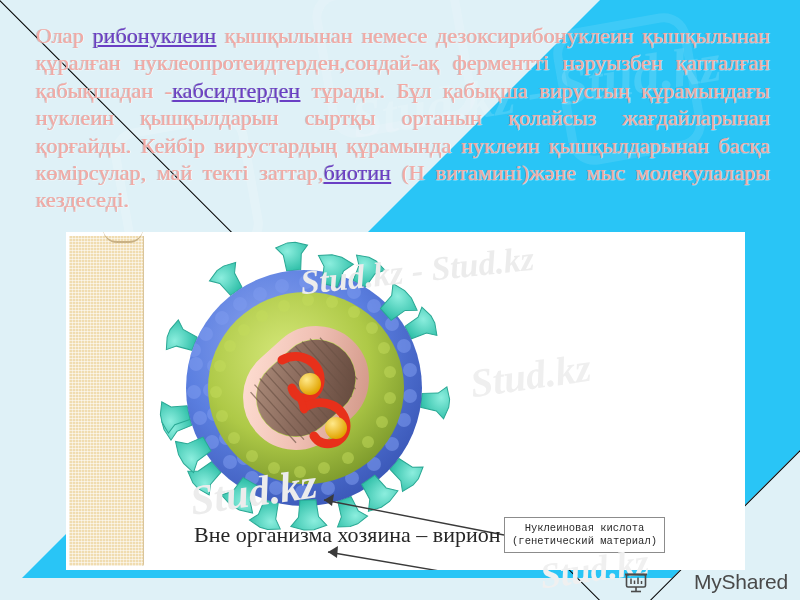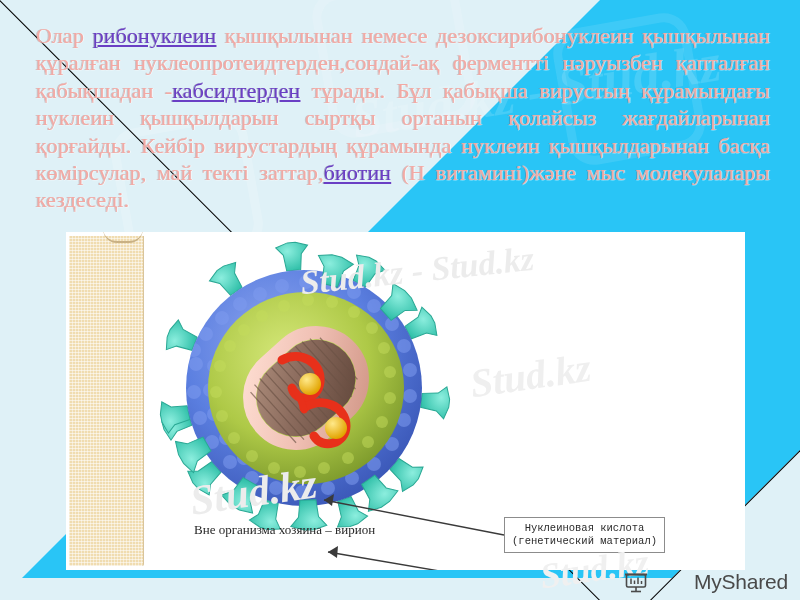--- a/index.html
+++ b/index.html
@@ -214,21 +214,21 @@
   .lb1 { left: 438px; top: 285px; width: 161px; height: 36px; }
 
   #connectors { position: absolute; left: 0; top: 0; width: 679px; height: 338px; z-index: 7; }
 
   
   #caption {
     position: absolute;
     left: 128px;
     top: 290px;
     font-family: "Liberation Serif", serif;
-    font-size: 13px;
+    font-size: 22px;
     color: #262626;
     white-space: nowrap;
     z-index: 8;
   }
 
   
   #myshared {
     position: absolute;
     right: 12px;
     bottom: 6px;

